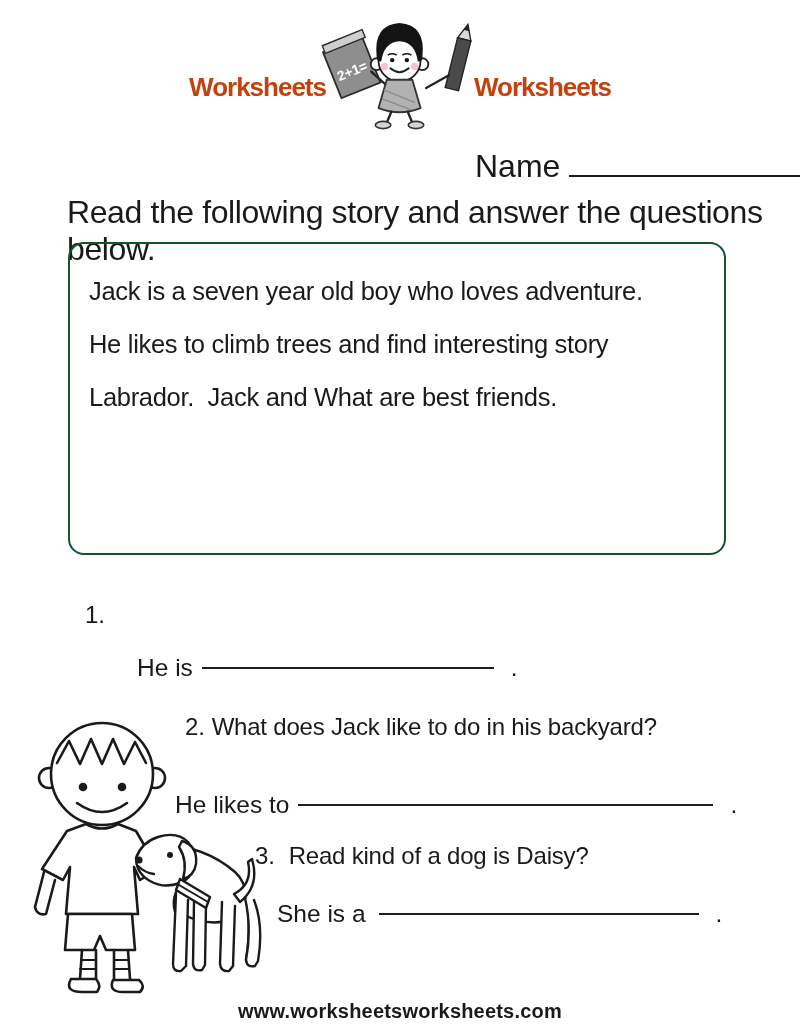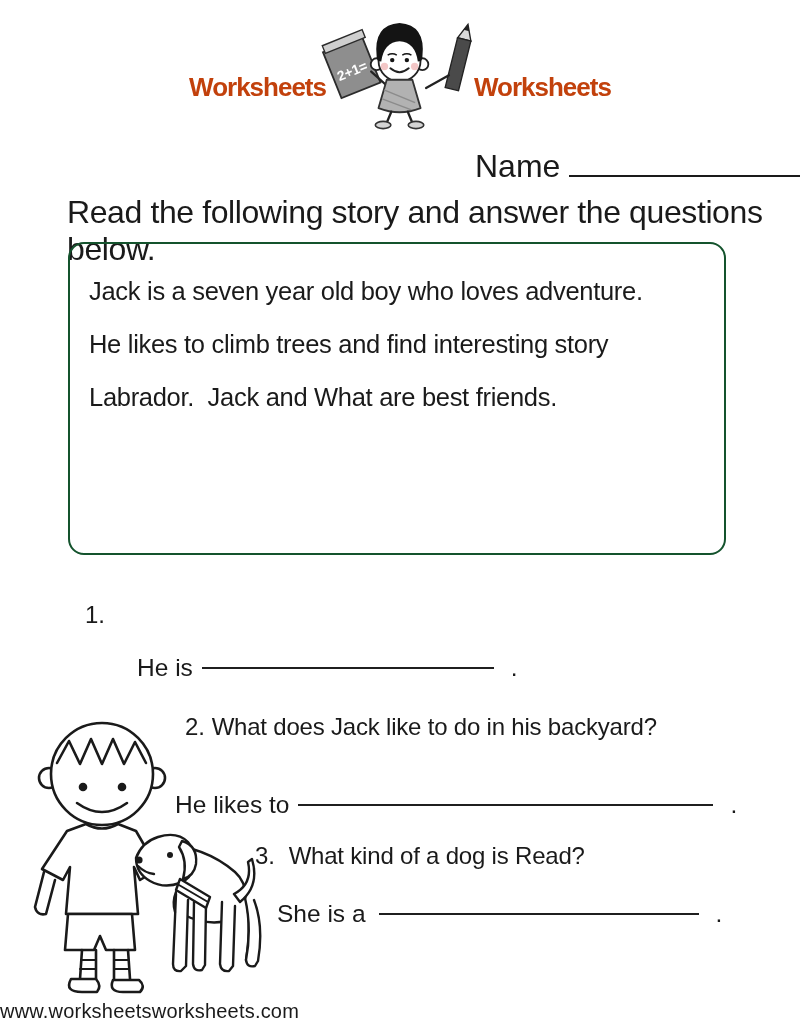--- a/index.html
+++ b/index.html
@@ -67,21 +67,21 @@
   .b2 { width: 415px; margin-left: 9px; }
   .b3 { width: 320px; margin-left: 13px; }
   .suffix { margin-left: 17px; }
 
   
   .illustration { position: absolute; left: 30px; top: 716px; width: 238px; height: 280px; z-index: 1; }
 
   
   .footer {
     position: absolute; top: 1000px; left: 0; width: 100%;
-    text-align: left; font-size: 20px; letter-spacing: 0.2px;
+    text-align: center; font-size: 20px; letter-spacing: 0.2px; font-weight: bold;
   }
 </style>
 </head>
 <body>
 
 <div class="page">
 
   <header class="logo-row">
     <span class="logo-text">Worksheets</span>
     <svg class="mascot" viewBox="0 0 175 125" aria-hidden="true">
@@ -156,21 +156,21 @@
     <span>What does Jack like to do in his backyard?</span>
   </div>
   <div class="answer a2">
     <span>He likes to</span>
     <span class="blank b2"></span>
     <span class="suffix">.</span>
   </div>
 
   <div class="question q3">
     <span class="qnum">3.</span>
-    <span>What kind of a dog is Read?</span>
+    <span>Read kind of a dog is Daisy?</span>
   </div>
   <div class="answer a3">
     <span>She is a</span>
     <span class="blank b3"></span>
     <span class="suffix">.</span>
   </div>
 
   <svg class="illustration" viewBox="0 0 238 280" aria-hidden="true">
     <g stroke="#1a1a1a" stroke-width="2.6" fill="#ffffff" stroke-linecap="round" stroke-linejoin="round">
 

